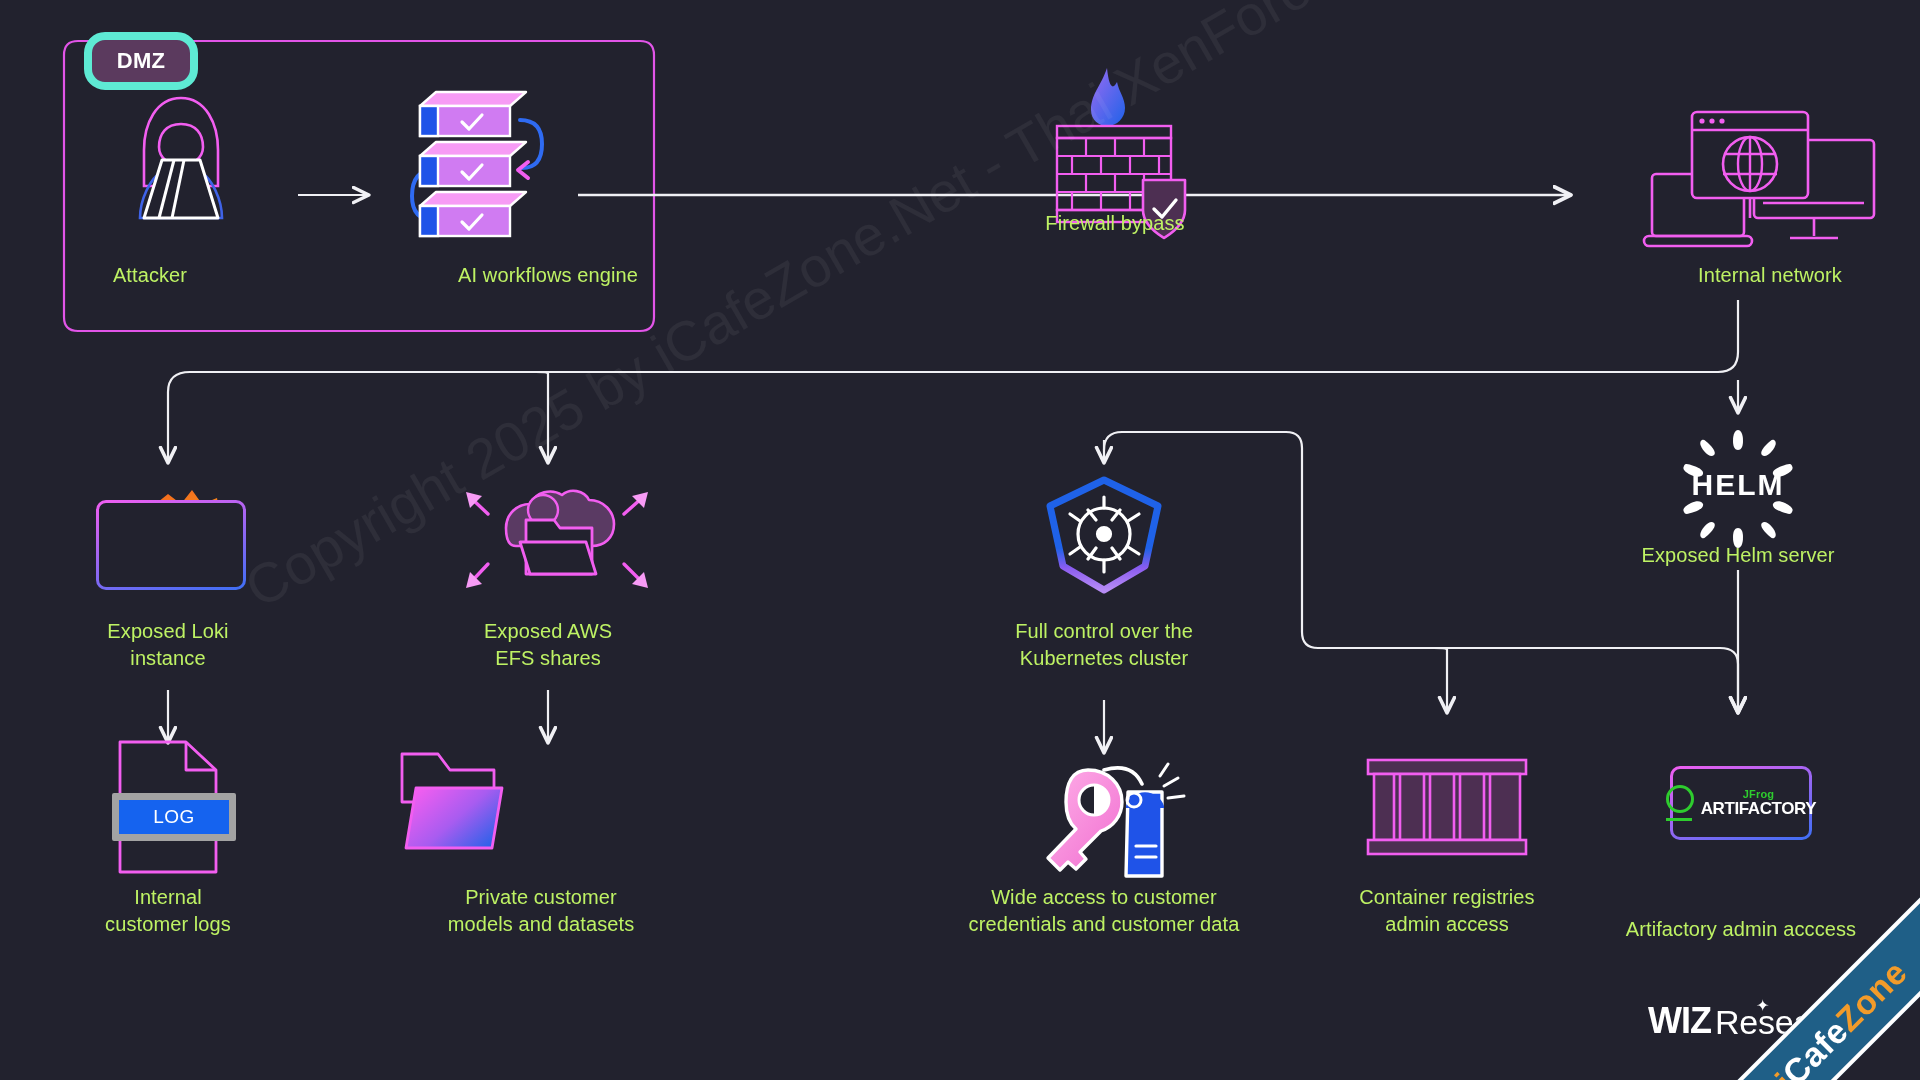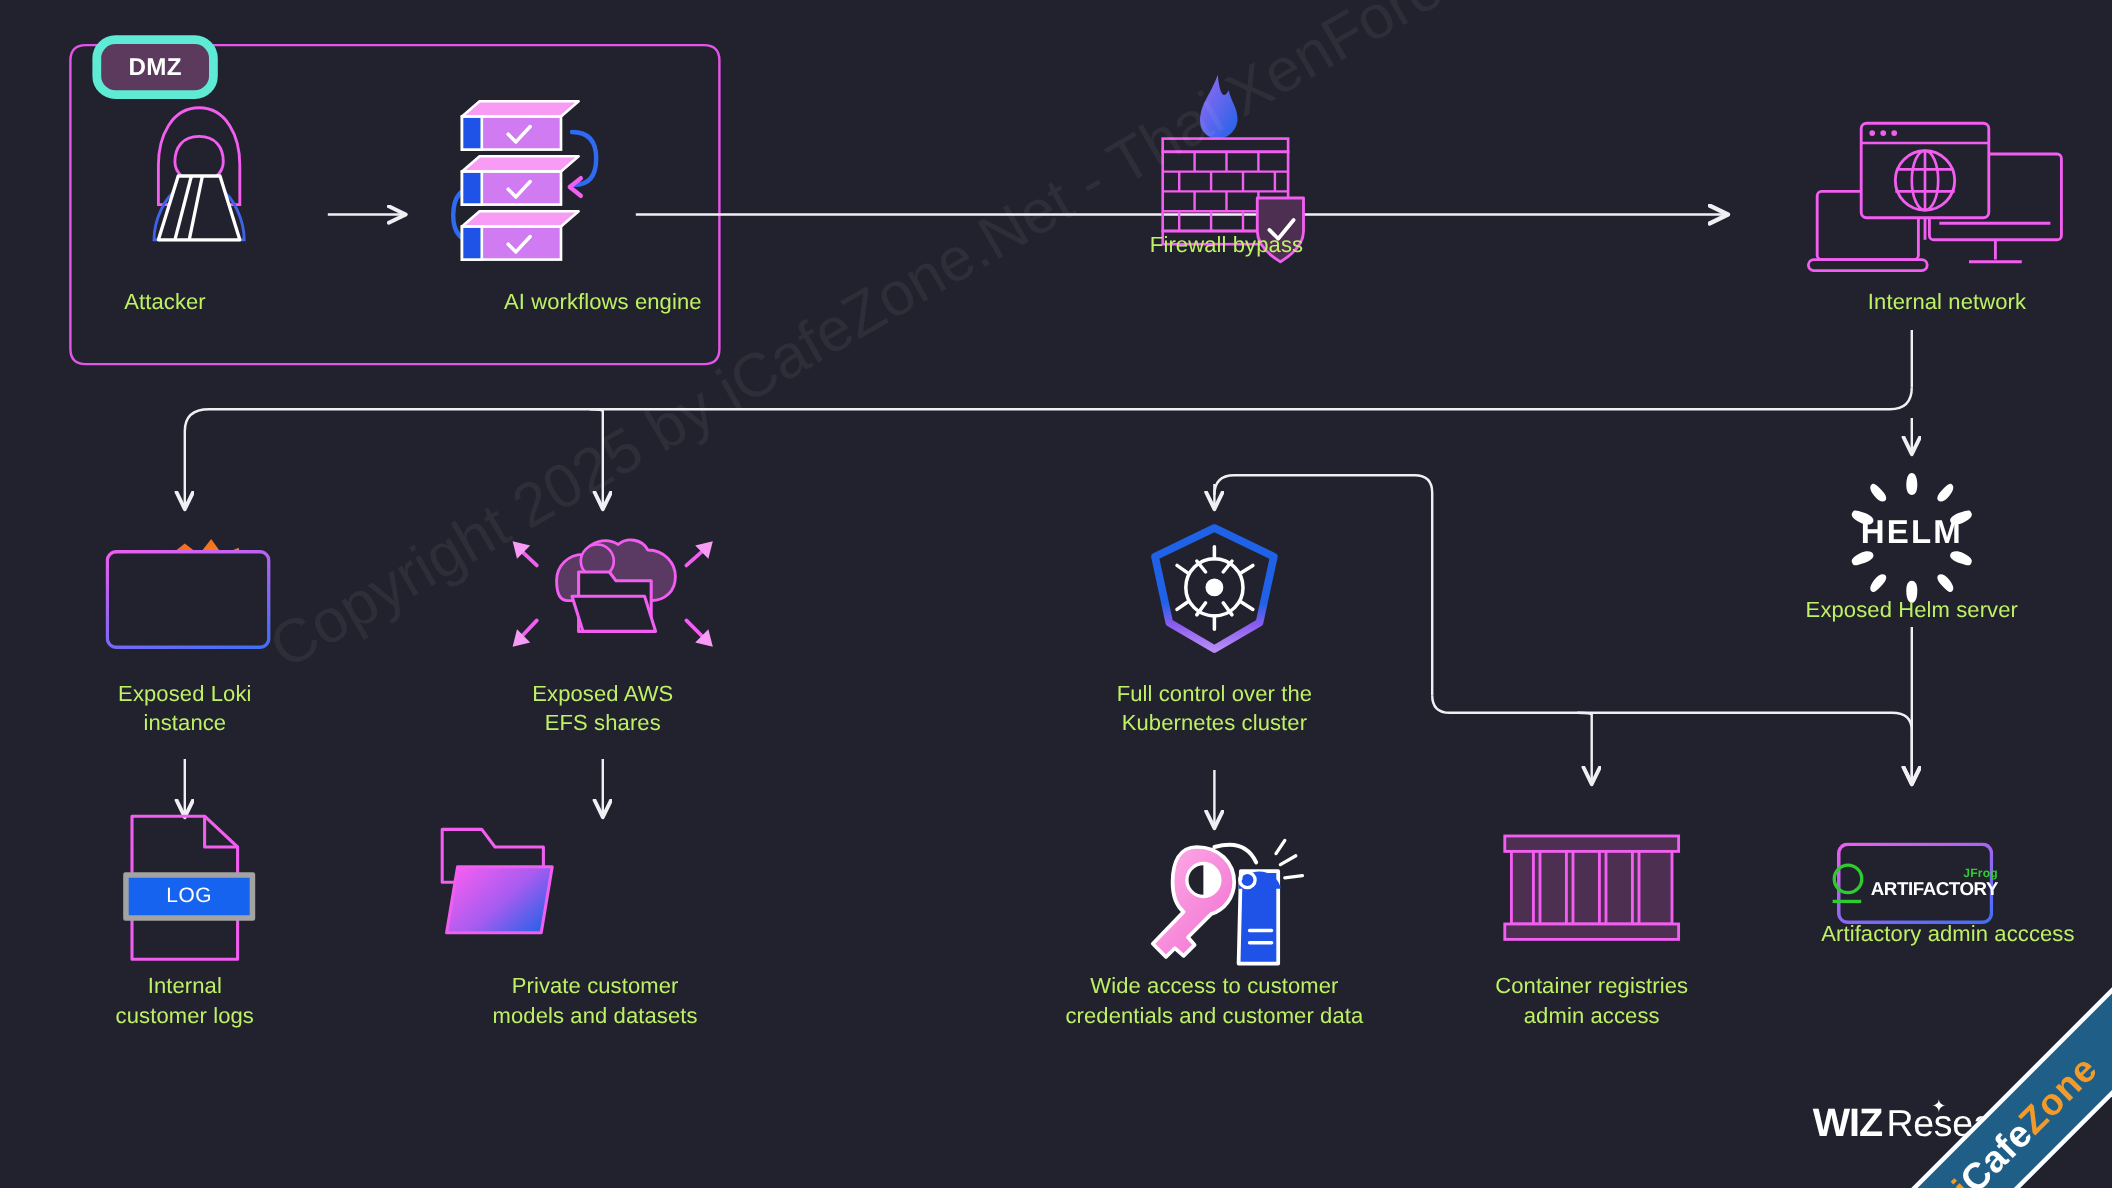--- a/index.html
+++ b/index.html
@@ -43,21 +43,21 @@
   .wiz .spark{position:absolute;left:108px;top:-4px;color:#fff;font-size:16px;}
 
   
   .afbox{width:136px;height:68px;border-radius:10px;background:#22222e;
     border:3px solid transparent;
     background-image:linear-gradient(#22222e,#22222e),linear-gradient(160deg,#f25ef0,#3d6ff5);
     background-origin:border-box;background-clip:padding-box,border-box;
     display:flex;align-items:center;justify-content:center;gap:7px;}
   .af-circ{width:22px;height:22px;border:3px solid #2ecc2e;border-radius:50%;}
   .af-bar{width:26px;height:3px;background:#2ecc2e;margin-top:5px;}
-  .af-txt{display:flex;flex-direction:column;align-items:flex-end;line-height:1;}
+  .af-txt{display:flex;flex-direction:column;align-items:center;line-height:1;}
   .af-j{font-size:11px;font-weight:700;color:#2ecc2e;letter-spacing:.2px;}
   .af-a{font-size:17px;font-weight:800;color:#fff;letter-spacing:-.4px;}
 
   
   .lokibox{width:144px;height:84px;border-radius:10px;background:#22222e;
     border:3px solid transparent;
     background-image:linear-gradient(#22222e,#22222e),linear-gradient(165deg,#f25ef0,#3d6ff5);
     background-origin:border-box;background-clip:padding-box,border-box;
     display:flex;align-items:center;justify-content:center;}
 
@@ -298,21 +298,21 @@
     </g>
   </svg>
 
   <div class="dmz-chip">DMZ</div>
 
   <div style="position:absolute;left:96px;top:500px;">
     <div class="lokibox"></div>
   </div>
 
   <div style="position:absolute;left:112px;top:793px;width:110px;height:34px;background:#1563ef;
-              border:5px solid #a3a3a3;border-radius:2px;display:flex;align-items:center;
+              border:7px solid #a3a3a3;border-radius:2px;display:flex;align-items:center;
               justify-content:center;font-size:19px;color:#fff;letter-spacing:.5px;">LOG</div>
 
   <div style="position:absolute;left:1678px;top:468px;width:120px;text-align:center;" class="helm-text">HELM</div>
 
   <div style="position:absolute;left:1670px;top:766px;">
     <div class="afbox">
       <div>
         <div class="af-circ"></div>
         <div class="af-bar"></div>
       </div>
@@ -361,21 +361,21 @@
 models and datasets</div>
   </div>
   <div class="node" style="left:934px;top:884px;width:340px;">
     <div class="label">Wide access to customer
 credentials and customer data</div>
   </div>
   <div class="node" style="left:1322px;top:884px;width:250px;">
     <div class="label">Container registries
 admin access</div>
   </div>
-  <div class="node" style="left:1596px;top:836px;width:290px;text-align:right;">
+  <div class="node" style="left:1596px;top:916px;width:290px;">
     <div class="label">Artifactory admin acccess</div>
   </div>
 
   <div class="wiz">
     <span class="w">WIZ</span>
     <span class="spark">✦</span>
     <span class="r">Research</span>
   </div>
 
   <div class="wm">

